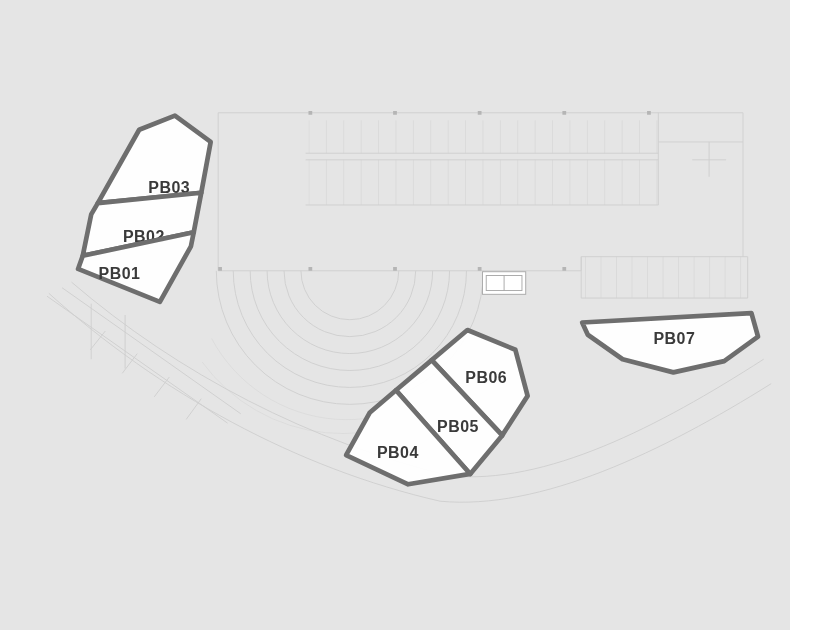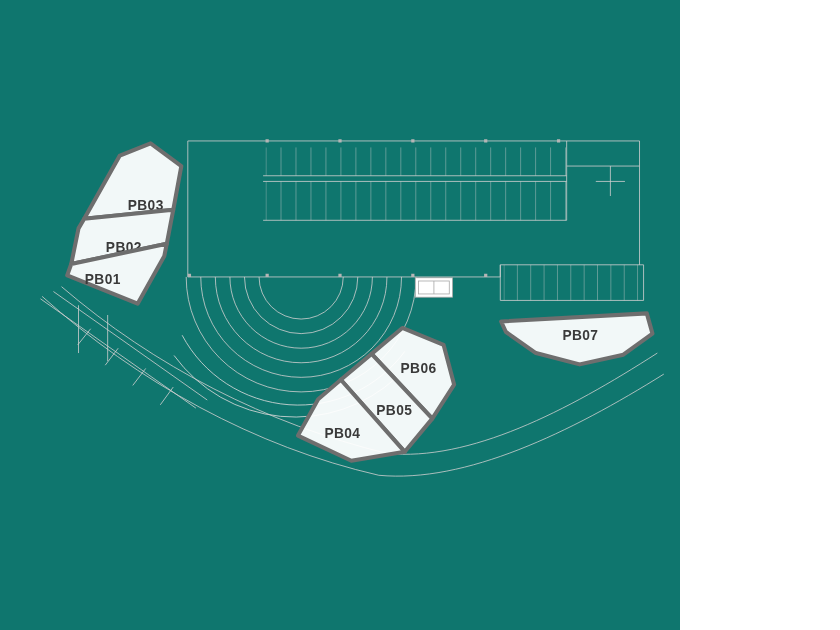--- a/index.html
+++ b/index.html
@@ -2,24 +2,24 @@
 <html><head>
 <meta charset="utf-8">
 <style>
   html, body {
     margin: 0;
     padding: 0;
     background: #ffffff;
     font-family: "Liberation Sans", sans-serif;
   }
   .canvas {
-    width: 680px;
+    width: 790px;
     height: 630px;
     position: relative;
-    background: #0f766e;
+    background: #e5e5e5;
     overflow: hidden;
   }
   svg { display: block; width: 100%; height: 100%; }
 
   
   .bg path { stroke: #cfcfcf; stroke-width: 1; fill: none; }
   .bg path.faint { stroke: #dcdcdc; }
   .bg path.cols { fill: #b5b5b5; stroke: none; }
   .bg rect.stair { fill: #ffffff; stroke: #a8a8a8; stroke-width: 1; }
   .bg path.stairline { stroke: #a8a8a8; }

